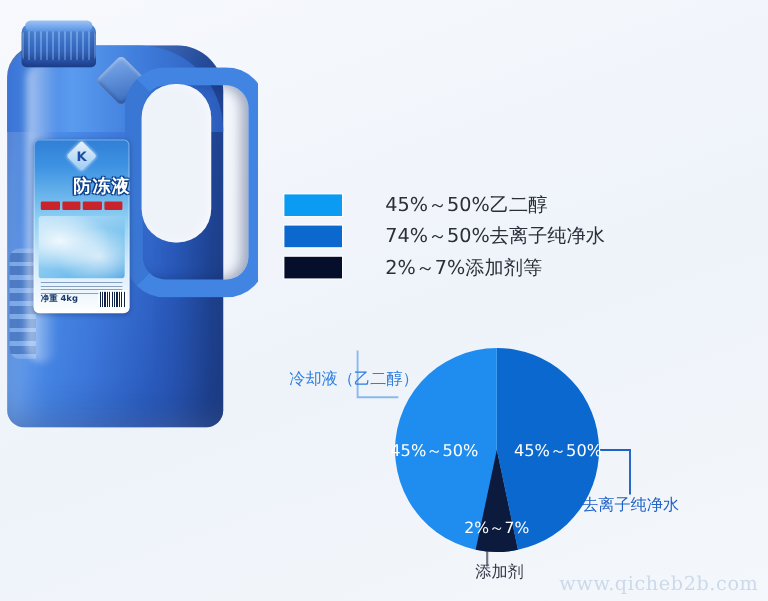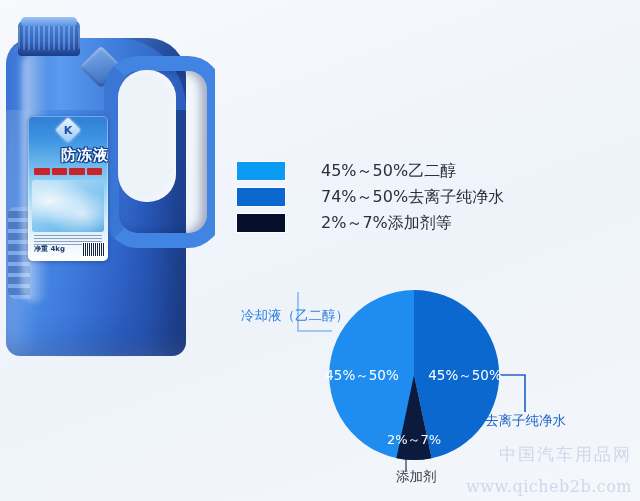--- a/index.html
+++ b/index.html
@@ -192,17 +192,16 @@
       <text x="134" y="118" font-size="13.5" fill="#ffffff" text-anchor="middle" font-family="DejaVu Sans, Liberation Sans, sans-serif">45%～50%</text>
       <text x="186" y="182" font-size="13" fill="#ffffff" text-anchor="middle" font-family="DejaVu Sans, Liberation Sans, sans-serif">2%～7%</text>
     </svg>
 
     <div class="callout cal-left">冷却液（乙二醇）</div>
     <div class="callout cal-right">去离子纯净水</div>
     <div class="callout cal-bottom">添加剂</div>
   </div>
 
   <div class="wm">
-    <div class="wm1">中国汽车用品网</div>
     <div class="wm2">www.qicheb2b.com</div>
   </div>
 
 </div>
 
 </body></html>

